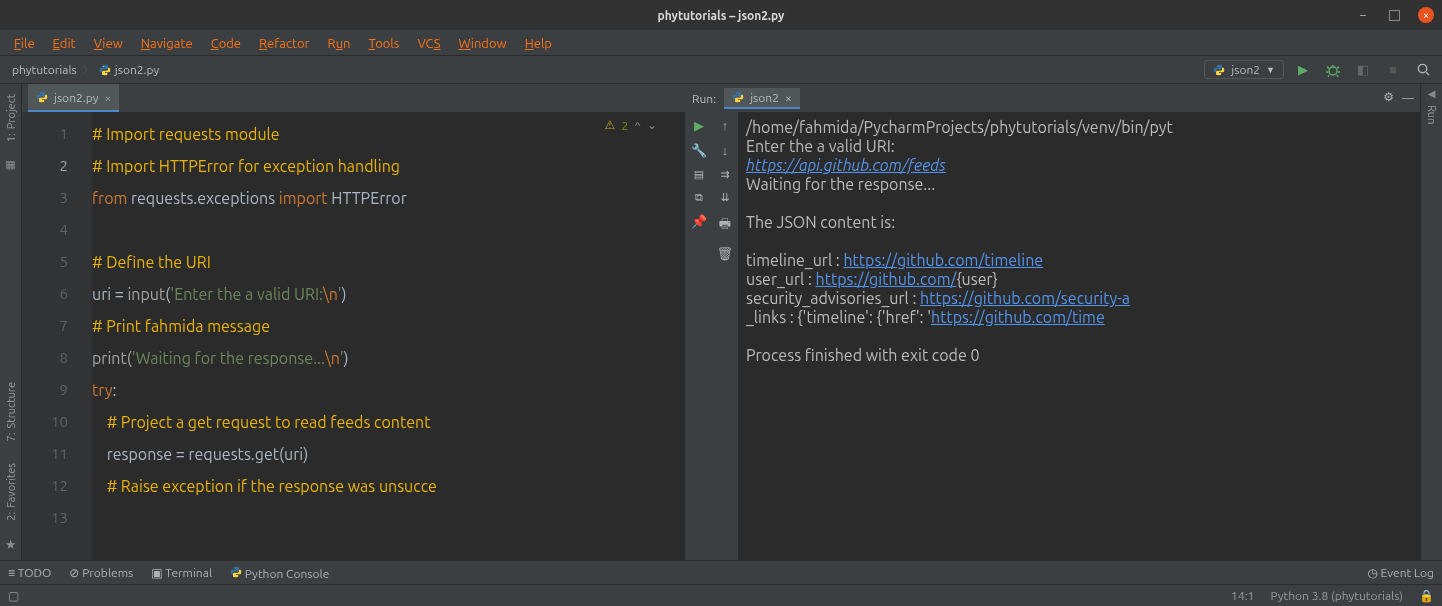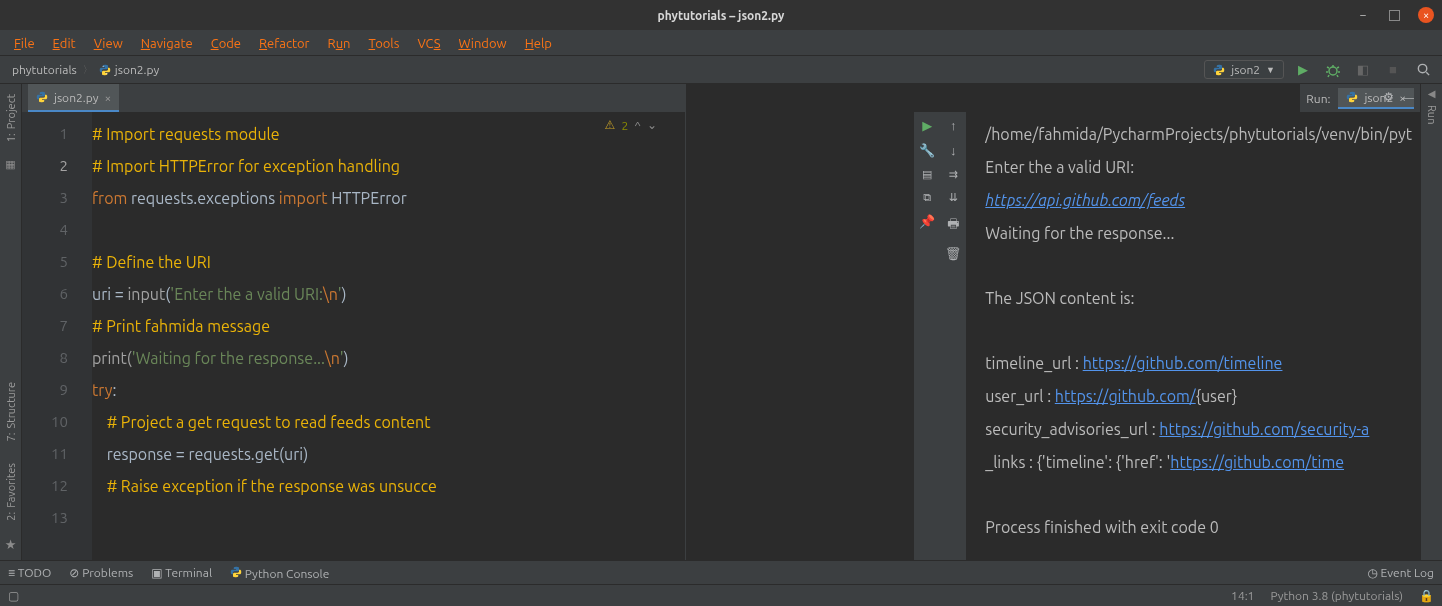--- a/index.html
+++ b/index.html
@@ -19,39 +19,39 @@
 .nav-right { margin-left:auto; display:flex; align-items:center; gap:8px; }
 .run-config { border:1px solid #555; background:#3b3f41; padding:2px 8px; border-radius:3px; display:flex; align-items:center; gap:6px; font-size:12px; }
 .icon-btn { width:22px; height:22px; display:flex; align-items:center; justify-content:center; color:#afb1b3; }
 .play { color:#5fad65; }
 .bug { color:#5fad65; }
 .main { display:flex; height:calc(606px - 30px - 26px - 28px - 24px - 22px); }
 .left-tool { width:22px; background:#3c3f41; border-right:1px solid #2b2b2b; display:flex; flex-direction:column; align-items:center; padding-top:4px; gap:10px; }
 .vlabel { writing-mode:vertical-rl; transform:rotate(180deg); font-size:11px; color:#9b9b9b; padding:6px 0; display:flex; align-items:center; gap:4px;}
 .right-tool{ width:22px; background:#3c3f41; border-left:1px solid #2b2b2b; display:flex; flex-direction:column; align-items:center; padding-top:4px; }
 .editor-pane { flex:0 0 664px; display:flex; flex-direction:column; background:#2b2b2b; border-right:1px solid #3c3f41;}
-.run-pane { flex:1; display:flex; flex-direction:column; background:#2b2b2b;align-items:flex-end; }
+.run-pane { flex:1; display:flex; flex-direction:column; background:#2b2b2b; }
 .tabbar { height:28px; background:#3c3f41; display:flex; align-items:center; padding-left:6px; position:relative; }
 .tab { height:28px; display:flex; align-items:center; gap:6px; padding:0 8px; background:#4e5254; border-bottom:2px solid #3c3f41; font-size:12px; color:#bbb; }
 .tab.active { background:#515658; border-bottom:2px solid #4a88c7; }
 .tab .close-x { color:#9b9b9b; font-size:12px; }
 .code-area { flex:1; display:flex; overflow:hidden; position:relative; }
 .gutter { width:70px; background:#313335; padding-top:6px; text-align:right; padding-right:24px; font-size:15px; color:#606366; line-height:32px; }
 .code-lines { flex:1; padding-top:6px; font-size:16px; line-height:32px; white-space:pre; color:#a9b7c6; overflow:hidden; }
 .code-lines .hl { background:#323232; display:block; }
 .comment{color:#eab308;} .kw{color:#cc7832;} .str{color:#6a8759;} .fn{color:#a3a3a3;} .esc{color:#cc7832;}
 .warn-badge { position:absolute; top:6px; right:28px; color:#8c8c00; font-size:12px; display:flex; gap:6px; align-items:center;}
 .warn-badge .tri{color:#c9a227;}
 .run-header{ height:28px; background:#3c3f41; display:flex; align-items:center; padding:0 6px; gap:8px; font-size:12px; }
 .run-header .lbl{ color:#bbb; }
 .run-tab{ background:#515658; padding:3px 8px; border-bottom:2px solid #4a88c7; display:flex; align-items:center; gap:6px; }
 .run-body{ flex:1; display:flex; overflow:hidden; }
 .run-gutter{ width:26px; background:#3c3f41; display:flex; flex-direction:column; align-items:center; padding-top:6px; gap:10px; }
 .run-gutter2{ width:26px; background:#3c3f41; display:flex; flex-direction:column; align-items:center; padding-top:6px; gap:10px; }
-.console{ flex:1; padding:6px 8px; font-size:16px; line-height:32px; color:#bbbbbb; white-space:pre; overflow:hidden;margin-left:11px;}
+.console{ flex:1; padding:6px 8px; font-size:16px; line-height:19px; color:#bbbbbb; white-space:pre; overflow:hidden;}
 .link{ color:#5394ec; text-decoration:underline; }
 .bottom-tools{ height:24px; background:#3c3f41; border-top:1px solid #2b2b2b; display:flex; align-items:center; padding:0 8px; gap:18px; font-size:12px; color:#afb1b3;}
 .bottom-tools .right{ margin-left:auto; display:flex; align-items:center; gap:6px;}
 .statusbar{ height:22px; background:#3c3f41; border-top:1px solid #2b2b2b; display:flex; align-items:center; padding:0 8px; font-size:12px; color:#9b9b9b;}
 .statusbar .right{ margin-left:auto; display:flex; gap:16px; align-items:center;}
 .py-ico { width:12px; height:12px; display:inline-block; }
 .py-ico svg{ width:12px; height:12px; }
 .gutter .ln{ display:block; }
 .gutter .ln.cur{ color:#a4a3a3; }
 .gear{ position:absolute; right:26px; top:6px; color:#afb1b3;}

